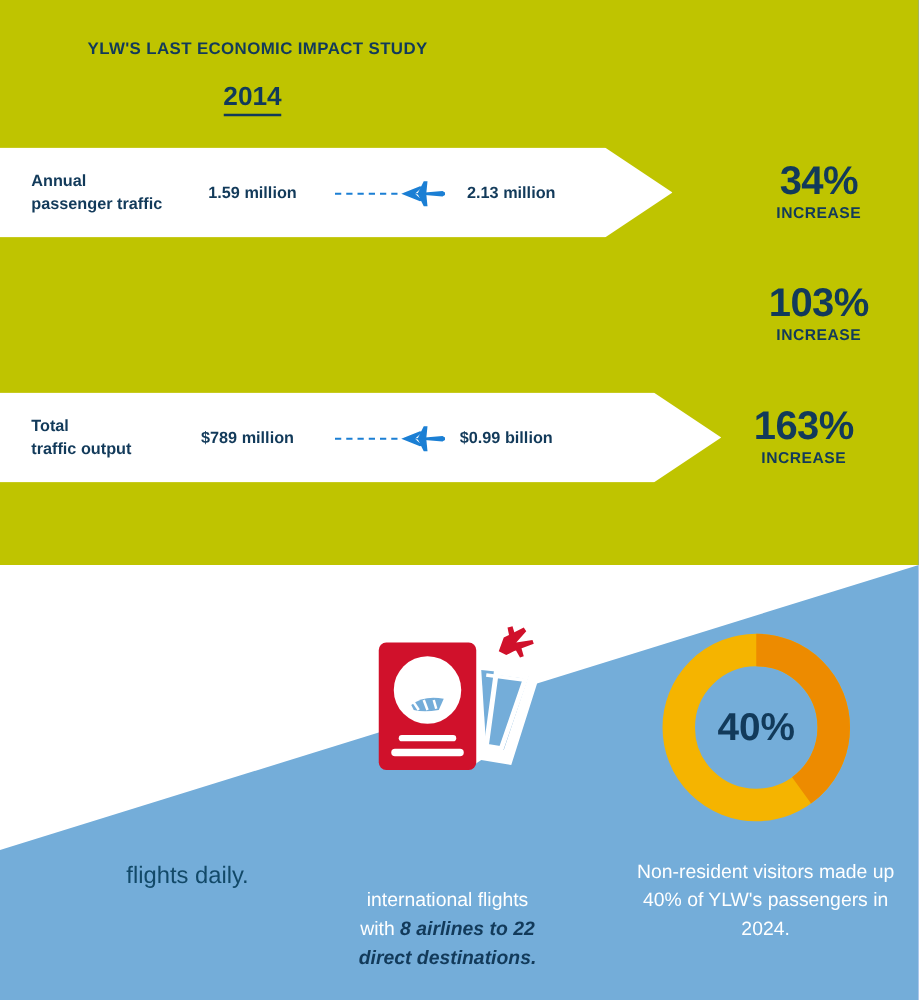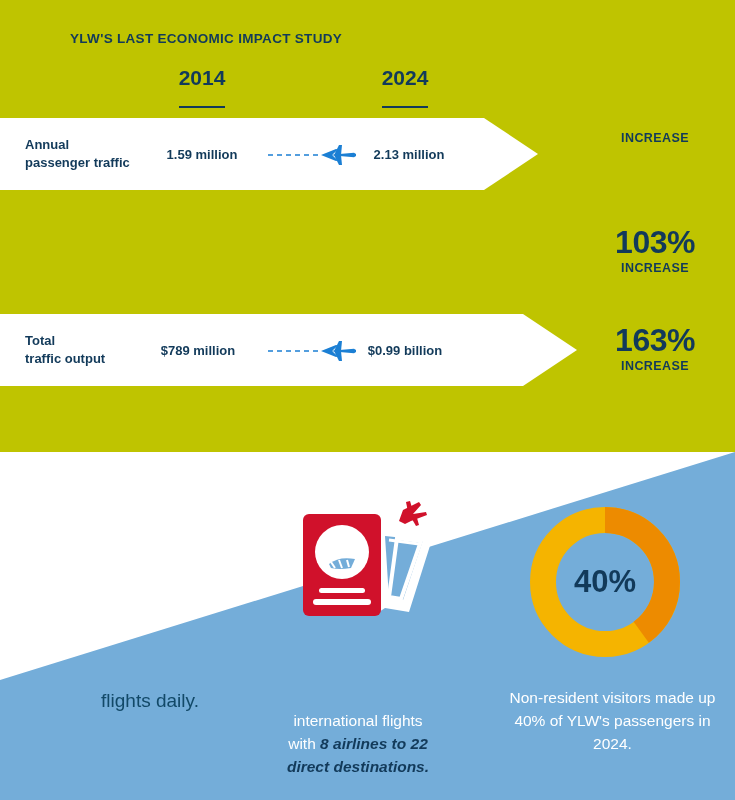--- a/index.html
+++ b/index.html
@@ -27,21 +27,21 @@
     color:#123a5a;
   }
   .year-head {
     position:absolute; top:66px;
     font-size:21px; font-weight:bold; color:#123a5a;
     text-align:center; width:120px;
   }
   .year-head .yr-inner {
     display:inline-block;
     border-bottom:2.5px solid #123a5a;
-    padding-bottom:16px;
+    padding-bottom:1px;
   }
   #year-2014 { left:142px; }
   #year-2024 { left:345px; }
 
   
   .arrow-row {
     position:absolute; left:0;
     height:72px;
   }
   .arrow-shape {
@@ -83,21 +83,21 @@
     position:absolute; top:50%; transform:translateY(-50%);
     left:268px; width:88px; height:26px;
   }
   .plane-connector svg { display:block; }
 
   .pct-block {
     position:absolute; text-align:center; width:150px;
   }
   #pct-0 { left:580px; top:128px; }
   #pct-1 { left:580px; top:226px; }
-  #pct-2 { left:580px; top:324px; }
+  #pct-2 { left:568px; top:324px; }
   .pct-value {
     font-size:32px; font-weight:bold; color:#123a5a;
     line-height:1.0; letter-spacing:-0.5px;
   }
   .pct-word {
     font-size:12.5px; font-weight:bold; color:#123a5a;
     letter-spacing:0.4px; margin-top:3px;
   }
 
   
@@ -154,23 +154,20 @@
 <body>
 
 <div id="infographic">
 
   <div id="top-panel">
 
     <div id="study-title">YLW'S LAST ECONOMIC IMPACT STUDY</div>
 
     <div class="year-head" id="year-2014">
       <span class="yr-inner">2014</span>
-    </div>
-    <div class="year-head" id="year-2024">
-      <span class="yr-inner">2024</span>
     </div>
 
     <div class="arrow-row" id="row-0">
       <div class="arrow-shape"></div>
       <div class="row-label">
         <span>Annual</span><br>
         <span>passenger traffic</span>
       </div>
       <div class="val-old">1.59 million</div>
       <div class="plane-connector">
@@ -178,20 +175,21 @@
           <line x1="0" y1="14" x2="52" y2="14" stroke="#1b7fd4" stroke-width="1.6" stroke-dasharray="5 4"></line>
           <path d="M53 14 L68 8 L70 8.6 L64 14 L70 19.4 L68 20 Z" fill="#1b7fd4"></path>
           <path d="M60 14 L86 11.8 L88 13 L88 15 L86 16.2 Z" fill="#1b7fd4"></path>
           <path d="M66 14 L71 4 L74 4 L73 14 Z" fill="#1b7fd4"></path>
           <path d="M66 14 L71 24 L74 24 L73 14 Z" fill="#1b7fd4"></path>
         </svg>
       </div>
       <div class="val-new">2.13 million</div>
     </div>
     <div class="pct-block" id="pct-0">
+      <div class="pct-value">34%</div>
       <div class="pct-word">INCREASE</div>
     </div>
 
     <div class="pct-block" id="pct-1">
       <div class="pct-value">103%</div>
       <div class="pct-word">INCREASE</div>
     </div>
 
     <div class="arrow-row" id="row-2">
       <div class="arrow-shape"></div>

